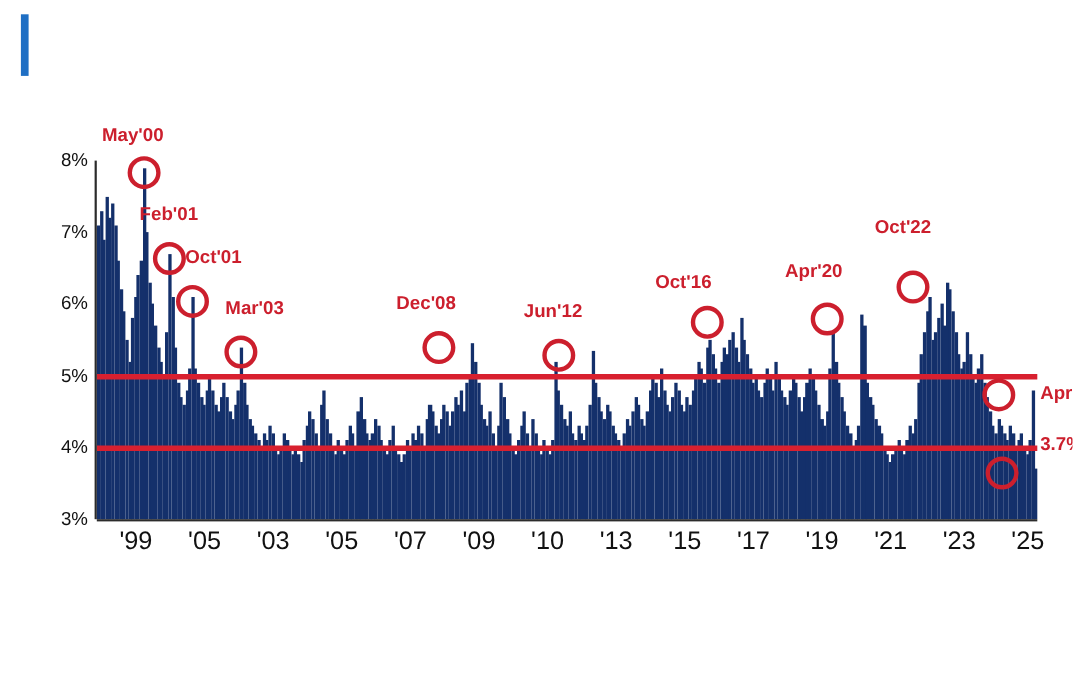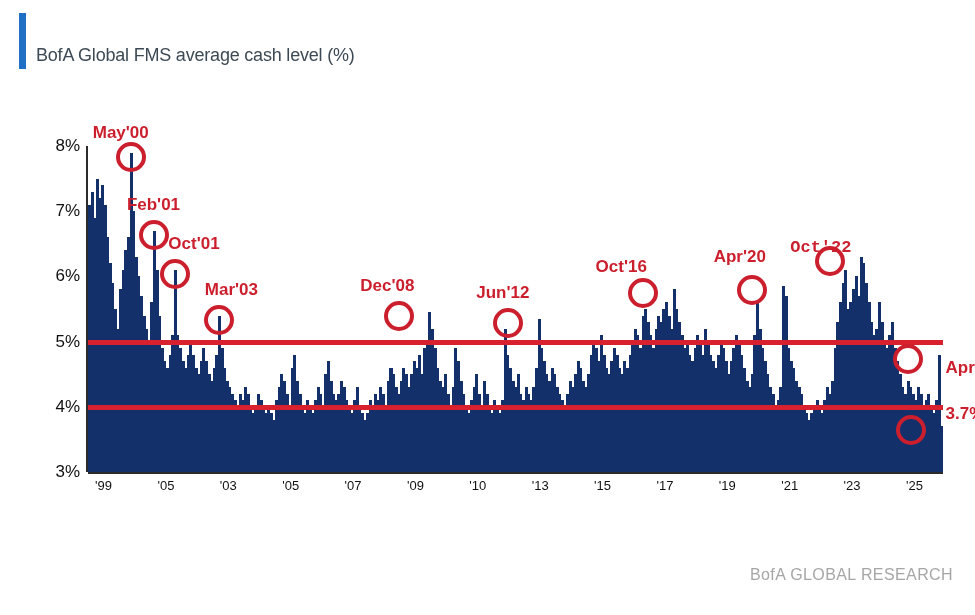--- a/index.html
+++ b/index.html
@@ -38,28 +38,28 @@
     text-align:right;transform:translateY(-50%);white-space:nowrap;
   }
   .ytick-col{position:absolute;left:18px;top:146px;width:62px;height:326px;}
   .axis-line{position:absolute;background:#2b2b2b;}
 
   .bar{position:absolute;bottom:0;background:#14306b;}
 
   .refline{position:absolute;left:0;width:100%;height:5px;background:#d8202f;}
 
   .xtick{
-    position:absolute;top:478px;font-size:13px;color:#111111;
-    transform:translateX(-50%);white-space:nowrap;
+    position:absolute;top:478px;font-size:23px;color:#111111;
+    transform:translateX(-50%);white-space:nowrap;margin-left:20px;
   }
 
   
   .annot-label{
     position:absolute;font-size:17px;font-weight:bold;color:#cc1f2d;
-    white-space:nowrap;transform:translate(-50%,-50%);margin-top:10px;
+    white-space:nowrap;transform:translate(-50%,-50%);
   }
   .annot-label.left-anchor{transform:translate(0,-50%);}
   .annot-circle{
     position:absolute;border:4px solid #cc1f2d;border-radius:50%;
     transform:translate(-50%,-50%);box-sizing:border-box;
   }
 
   
   .source{
     position:absolute;left:36px;top:533px;font-size:14px;color:#2f3a44;white-space:nowrap;
@@ -69,21 +69,20 @@
     position:absolute;right:22px;top:566px;font-size:16px;color:#a6a6a6;
     letter-spacing:0.4px;white-space:nowrap;
   }
 </style>
 </head>
 <body>
 
 <div id="root">
 
   <div class="title-accent"></div>
-  <div class="chart-subtitle">BofA Global FMS average cash level (%)</div>
 
 
   <div class="ytick-col" id="yticks">
       <div class="ylabel" style="top: 326px;">3%</div>
       <div class="ylabel" style="top: 260.8px;">4%</div>
       <div class="ylabel" style="top: 195.6px;">5%</div>
       <div class="ylabel" style="top: 130.4px;">6%</div>
       <div class="ylabel" style="top: 65.2px;">7%</div>
       <div class="ylabel" style="top: 0px;">8%</div>
     </div>
@@ -447,24 +446,23 @@
       <div class="annot-label" style="left: 231.453px; top: 279.66px;">Mar'03</div>
       <div class="annot-circle" style="left: 398.555px; top: 316.26px; width: 30px; height: 30px;"></div>
       <div class="annot-label" style="left: 387.38px; top: 276.4px;">Dec'08</div>
       <div class="annot-circle" style="left: 507.704px; top: 322.78px; width: 30px; height: 30px;"></div>
       <div class="annot-label" style="left: 502.766px; top: 282.92px;">Jun'12</div>
       <div class="annot-circle" style="left: 642.84px; top: 293.44px; width: 30px; height: 30px;"></div>
       <div class="annot-label" style="left: 621.271px; top: 256.84px;">Oct'16</div>
       <div class="annot-circle" style="left: 751.989px; top: 290.18px; width: 30px; height: 30px;"></div>
       <div class="annot-label" style="left: 739.775px; top: 247.06px;">Apr'20</div>
       <div class="annot-circle" style="left: 829.953px; top: 260.84px; width: 30px; height: 30px;"></div>
-      <div class="annot-label" style="left: 820.857px; top: 237px; font-family: Liberation Mono, monospace;">Oct'22</div>
+      <div class="annot-label" style="left: 820.857px; top: 207px;">Oct'22</div>
       <div class="annot-circle" style="left: 907.916px; top: 358.64px; width: 30px; height: 30px;"></div>
       <div class="annot-label left-anchor" style="left: 945.599px; top: 357.9px;">Apr'25</div>
       <div class="annot-circle" style="left: 910.515px; top: 430.36px; width: 30px; height: 30px;"></div>
       <div class="annot-label left-anchor" style="left: 945.599px; top: 403.54px;">3.7%</div>
     </div>
 
-  <div class="watermark">BofA GLOBAL RESEARCH</div>
 
 <div class="axis-line" style="left: 88px; top: 472px; width: 855px; height: 2px;"></div>
     <div class="axis-line" style="left: 86px; top: 146px; width: 2px; height: 326px;"></div>
   </div>
 
 </body></html>

